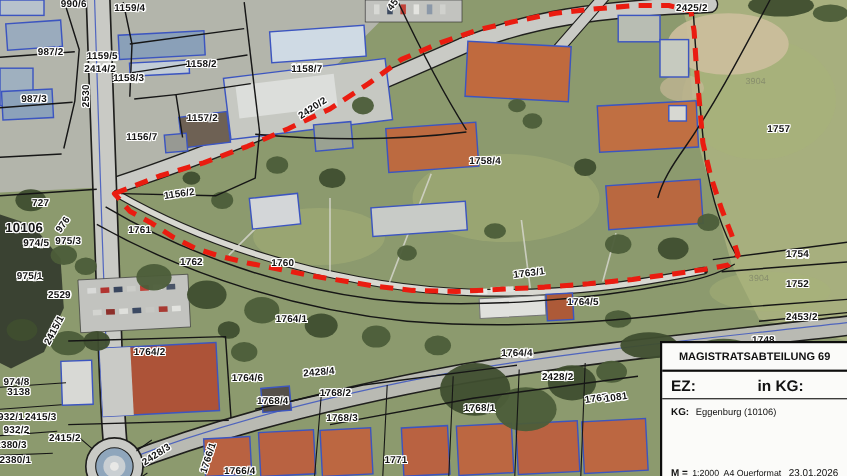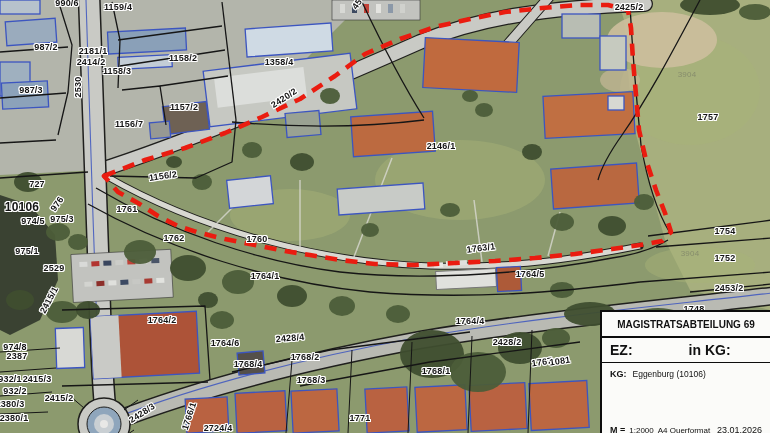--- a/index.html
+++ b/index.html
@@ -246,67 +246,67 @@
       L 662,241 L 640,245 L 612,249 L 575,254 L 535,258 L 495,261 L 455,263 L 415,265
       L 375,264 L 340,260 L 310,255 L 285,251 L 255,245 L 225,239 L 200,233 L 178,226
       L 158,216 L 138,203 L 118,192 Z"></path>
   </g>
 </svg>
 
 <div id="labels">
       <div class="plabel" style="left: 67px; top: 3px; transform: translate(-50%, -50%) rotate(0deg);">990/6</div>
       <div class="plabel" style="left: 118px; top: 7px; transform: translate(-50%, -50%) rotate(0deg);">1159/4</div>
       <div class="plabel" style="left: 46px; top: 47px; transform: translate(-50%, -50%) rotate(0deg); text-align: right;">987/2</div>
-      <div class="plabel" style="left: 93px; top: 51px; transform: translate(-50%, -50%) rotate(0deg);">2181/1</div>
+      <div class="plabel" style="left: 93px; top: 51px; transform: translate(-50%, -50%) rotate(0deg);">1159/5</div>
       <div class="plabel" style="left: 91px; top: 62px; transform: translate(-50%, -50%) rotate(0deg);">2414/2</div>
       <div class="plabel" style="left: 183px; top: 58px; transform: translate(-50%, -50%) rotate(0deg);">1158/2</div>
       <div class="plabel" style="left: 117px; top: 71px; transform: translate(-50%, -50%) rotate(0deg);">1158/3</div>
       <div class="plabel" style="left: 31px; top: 90px; transform: translate(-50%, -50%) rotate(0deg);">987/3</div>
       <div class="plabel" style="left: 78px; top: 87px; transform: translate(-50%, -50%) rotate(-90deg);">2530</div>
       <div class="plabel" style="left: 184px; top: 107px; transform: translate(-50%, -50%) rotate(0deg);">1157/2</div>
       <div class="plabel" style="left: 129px; top: 124px; transform: translate(-50%, -50%) rotate(0deg);">1156/7</div>
-      <div class="plabel" style="left: 279px; top: 62px; transform: translate(-50%, -50%) rotate(0deg);">1358/4</div>
+      <div class="plabel" style="left: 279px; top: 62px; transform: translate(-50%, -50%) rotate(0deg);">1158/7</div>
       <div class="plabel" style="left: 284px; top: 98px; transform: translate(-50%, -50%) rotate(-33deg);">2420/2</div>
       <div class="plabel" style="left: 357px; top: 4px; transform: translate(-50%, -50%) rotate(-55deg);">45</div>
       <div class="plabel" style="left: 629px; top: 7px; transform: translate(-50%, -50%) rotate(0deg);">2425/2</div>
       <div class="plabel faint" style="left: 687px; top: 74px; transform: translate(-50%, -50%) rotate(0deg);">3904</div>
       <div class="plabel" style="left: 708px; top: 117px; transform: translate(-50%, -50%) rotate(0deg);">1757</div>
-      <div class="plabel" style="left: 441px; top: 146px; transform: translate(-50%, -50%) rotate(0deg);">2146/1</div>
+      <div class="plabel" style="left: 441px; top: 146px; transform: translate(-50%, -50%) rotate(0deg);">1758/4</div>
       <div class="plabel" style="left: 163px; top: 176px; transform: translate(-50%, -50%) rotate(-8deg);">1156/2</div>
       <div class="plabel" style="left: 37px; top: 184px; transform: translate(-50%, -50%) rotate(0deg);">727</div>
       <div class="plabel big" style="left: 22px; top: 207px; transform: translate(-50%, -50%) rotate(0deg);">10106</div>
       <div class="plabel" style="left: 57px; top: 204px; transform: translate(-50%, -50%) rotate(-55deg);">976</div>
       <div class="plabel" style="left: 27px; top: 221px; transform: translate(-50%, -50%) rotate(0deg); padding-left: 12px;">974/5</div>
       <div class="plabel" style="left: 62px; top: 219px; transform: translate(-50%, -50%) rotate(0deg);">975/3</div>
       <div class="plabel" style="left: 27px; top: 251px; transform: translate(-50%, -50%) rotate(0deg);">975/1</div>
       <div class="plabel" style="left: 54px; top: 268px; transform: translate(-50%, -50%) rotate(0deg);">2529</div>
       <div class="plabel" style="left: 127px; top: 209px; transform: translate(-50%, -50%) rotate(0deg);">1761</div>
       <div class="plabel" style="left: 174px; top: 238px; transform: translate(-50%, -50%) rotate(0deg);">1762</div>
       <div class="plabel" style="left: 257px; top: 239px; transform: translate(-50%, -50%) rotate(0deg);">1760</div>
-      <div class="plabel" style="left: 265px; top: 276px; transform: translate(-50%, -50%) rotate(0deg);">1764/1</div>
+      <div class="plabel" style="left: 265px; top: 290px; transform: translate(-50%, -50%) rotate(0deg);">1764/1</div>
       <div class="plabel" style="left: 481px; top: 248px; transform: translate(-50%, -50%) rotate(-7deg);">1763/1</div>
       <div class="plabel" style="left: 530px; top: 274px; transform: translate(-50%, -50%) rotate(0deg);">1764/5</div>
       <div class="plabel" style="left: 725px; top: 231px; transform: translate(-50%, -50%) rotate(0deg);">1754</div>
       <div class="plabel" style="left: 725px; top: 258px; transform: translate(-50%, -50%) rotate(0deg);">1752</div>
       <div class="plabel" style="left: 729px; top: 288px; transform: translate(-50%, -50%) rotate(0deg);">2453/2</div>
       <div class="plabel faint" style="left: 690px; top: 253px; transform: translate(-50%, -50%) rotate(0deg);">3904</div>
       <div class="plabel" style="left: 694px; top: 309px; transform: translate(-50%, -50%) rotate(0deg);">1748</div>
       <div class="plabel" style="left: 49px; top: 300px; transform: translate(-50%, -50%) rotate(-62deg);">2415/1</div>
-      <div class="plabel" style="left: 162px; top: 320px; transform: translate(-50%, -50%) rotate(0deg);">1764/2</div>
+      <div class="plabel" style="left: 136px; top: 320px; transform: translate(-50%, -50%) rotate(0deg);">1764/2</div>
       <div class="plabel" style="left: 15px; top: 347px; transform: translate(-50%, -50%) rotate(0deg);">974/8</div>
-      <div class="plabel" style="left: 17px; top: 356px; transform: translate(-50%, -50%) rotate(0deg);">2387</div>
+      <div class="plabel" style="left: 17px; top: 356px; transform: translate(-50%, -50%) rotate(0deg);">3138</div>
       <div class="plabel" style="left: 10px; top: 379px; transform: translate(-50%, -50%) rotate(0deg);">932/1</div>
       <div class="plabel" style="left: 37px; top: 379px; transform: translate(-50%, -50%) rotate(0deg);">2415/3</div>
       <div class="plabel" style="left: 15px; top: 391px; transform: translate(-50%, -50%) rotate(0deg);">932/2</div>
       <div class="plabel" style="left: 10px; top: 404px; transform: translate(-50%, -50%) rotate(0deg);">2380/3</div>
       <div class="plabel" style="left: 14px; top: 418px; transform: translate(-50%, -50%) rotate(0deg);">2380/1</div>
       <div class="plabel" style="left: 59px; top: 398px; transform: translate(-50%, -50%) rotate(0deg); text-align: center;">2415/2</div>
       <div class="plabel" style="left: 142px; top: 413px; transform: translate(-50%, -50%) rotate(-33deg);">2428/3</div>
       <div class="plabel" style="left: 189px; top: 416px; transform: translate(-50%, -50%) rotate(-72deg);">1766/1</div>
-      <div class="plabel" style="left: 218px; top: 428px; transform: translate(-50%, -50%) rotate(0deg);">2724/4</div>
+      <div class="plabel" style="left: 218px; top: 428px; transform: translate(-50%, -50%) rotate(0deg);">1766/4</div>
       <div class="plabel" style="left: 360px; top: 418px; transform: translate(-50%, -50%) rotate(0deg);">1771</div>
       <div class="plabel" style="left: 225px; top: 343px; transform: translate(-50%, -50%) rotate(0deg);">1764/6</div>
       <div class="plabel" style="left: 290px; top: 338px; transform: translate(-50%, -50%) rotate(-5deg);">2428/4</div>
       <div class="plabel" style="left: 305px; top: 357px; transform: translate(-50%, -50%) rotate(0deg);">1768/2</div>
       <div class="plabel" style="left: 248px; top: 364px; transform: translate(-50%, -50%) rotate(0deg);">1768/4</div>
       <div class="plabel" style="left: 311px; top: 380px; transform: translate(-50%, -50%) rotate(0deg);">1768/3</div>
       <div class="plabel" style="left: 470px; top: 321px; transform: translate(-50%, -50%) rotate(0deg);">1764/4</div>
       <div class="plabel" style="left: 507px; top: 342px; transform: translate(-50%, -50%) rotate(0deg);">2428/2</div>
       <div class="plabel" style="left: 542px; top: 362px; transform: translate(-50%, -50%) rotate(-8deg);">1767</div>
       <div class="plabel" style="left: 560px; top: 361px; transform: translate(-50%, -50%) rotate(-8deg);">1081</div>

